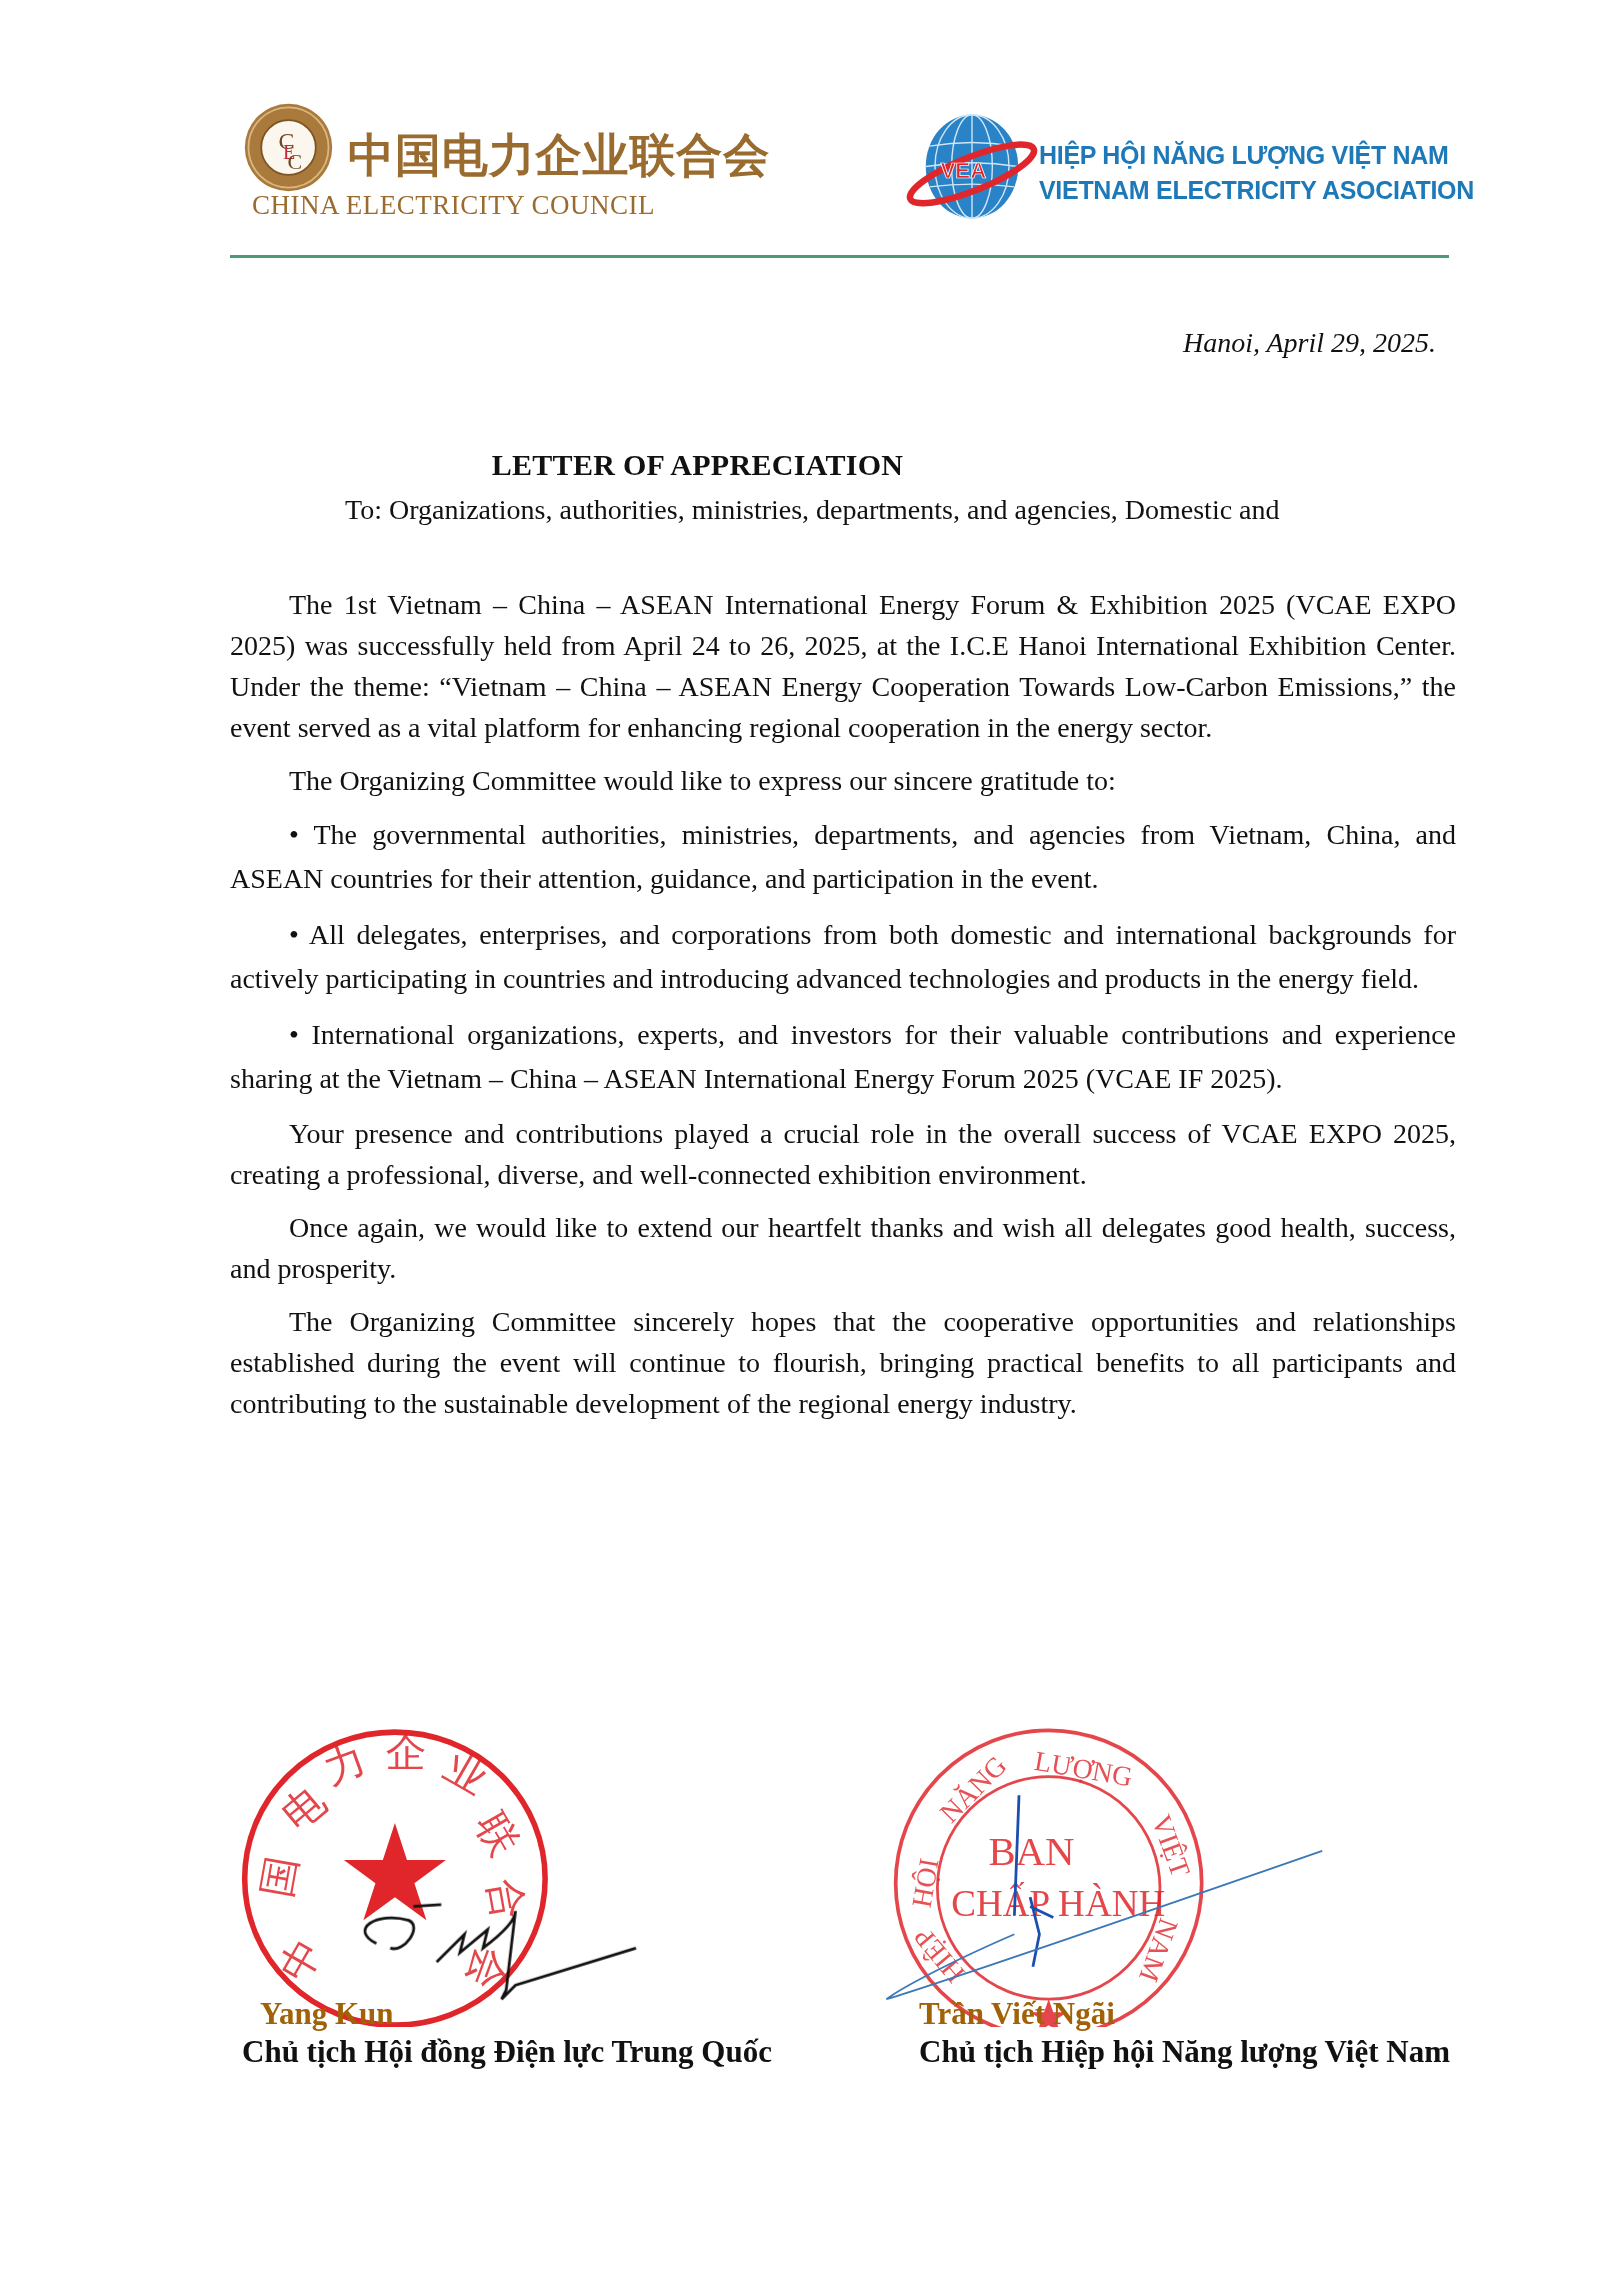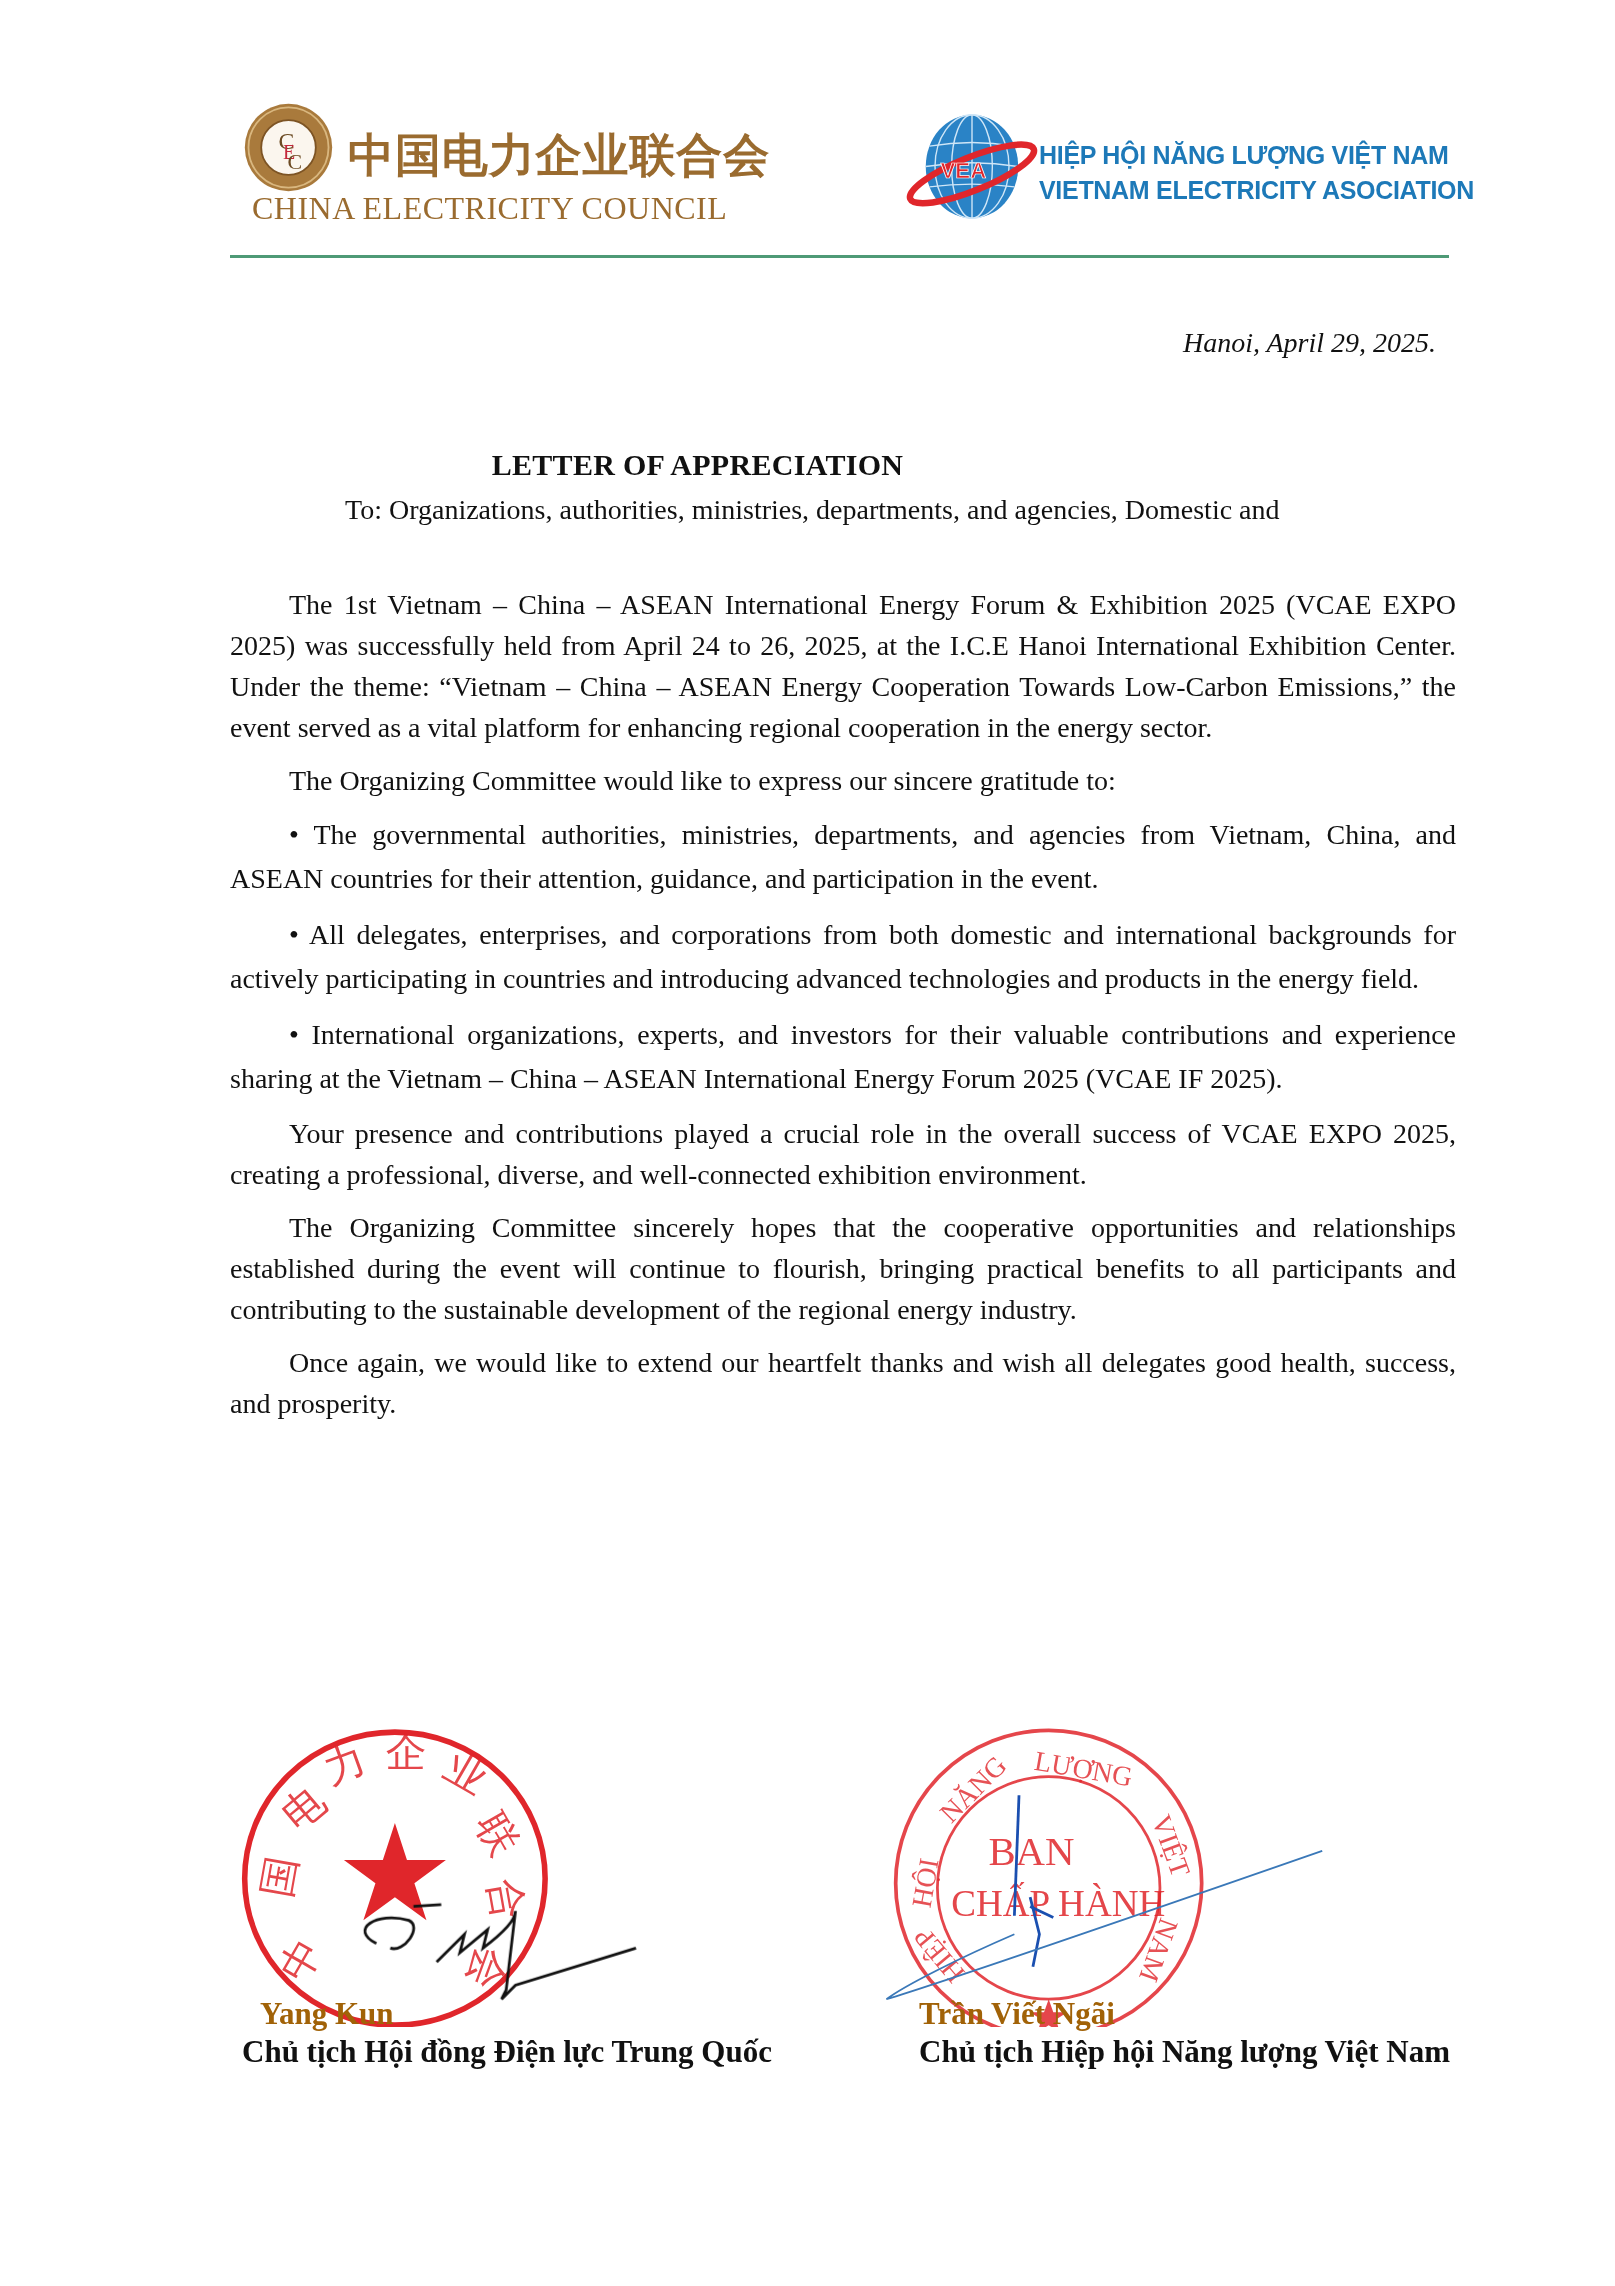--- a/index.html
+++ b/index.html
@@ -1,21 +1,21 @@
 <!DOCTYPE html>
 <html style="font-size:15px"><head>
 <meta charset="utf-8">
 <style>
   html, body { margin: 0; padding: 0; background: #ffffff; }
   body { width: 1616px; height: 2286px; position: relative; overflow: hidden; font-family: "Liberation Serif", serif; color: #111; }
 
   .header { position: absolute; left: 0; top: 0; width: 1616px; height: 269px; }
   .cec-logo { position: absolute; left: 243px; top: 102px; width: 91px; height: 91px; }
   .cec-cn { position: absolute; left: 348px; top: 125px; font-family: "DejaVu Sans", sans-serif; font-weight: bold; font-size: 46px; color: #9a6b2f; letter-spacing: 0.9px; }
-  .cec-en { position: absolute; left: 252px; top: 190px; font-family: "Liberation Serif", serif; font-size: 32px; color: #9a6b2f; letter-spacing: 0.5px; }
+  .cec-en { position: absolute; left: 252px; top: 190px; font-family: "Liberation Serif", serif; font-size: 27px; color: #9a6b2f; letter-spacing: 0.5px; }
 
   .vea-logo { position: absolute; left: 898px; top: 111px; width: 148px; height: 111px; }
   .vea-line1 { position: absolute; left: 1039px; top: 141px; font-family: "Liberation Sans", sans-serif; font-weight: bold; font-size: 25px; color: #1d79b8; letter-spacing: -0.3px; text-align: center; }
   .vea-line2 { position: absolute; left: 1039px; top: 176px; font-family: "Liberation Sans", sans-serif; font-weight: bold; font-size: 25px; color: #1d79b8; letter-spacing: -0.3px; }
 
   .rule { position: absolute; left: 230px; top: 255px; width: 1219px; height: 2.8px; background: #4e9a76; }
 
   .date { position: absolute; right: 180px; top: 327px; font-style: italic; font-size: 28px; margin-left: 16px; }
 
   .title { position: absolute; left: 0; width: 1395px; top: 448px; text-align: center; font-weight: bold; font-size: 30px; letter-spacing: 0.3px; }
@@ -71,22 +71,22 @@
   <div>To:  Organizations, authorities, ministries, departments, and agencies, Domestic and</div>
 </div>
 
 <div class="body">
   <p>The 1st Vietnam – China – ASEAN International Energy Forum &amp; Exhibition 2025 (VCAE EXPO 2025) was successfully held from April 24 to 26, 2025, at the I.C.E Hanoi International Exhibition Center. Under the theme: “Vietnam – China – ASEAN Energy Cooperation Towards Low-Carbon Emissions,” the event served as a vital platform for enhancing regional cooperation in the energy sector.</p>
   <p>The Organizing Committee would like to express our sincere gratitude to:</p>
   <p class="bullet">• The governmental authorities, ministries, departments, and agencies from Vietnam, China, and ASEAN countries for their attention, guidance, and participation in the event.</p>
   <p class="bullet">• All delegates, enterprises, and corporations from both domestic and international backgrounds for actively participating in countries and introducing advanced technologies and products in the energy field.</p>
   <p class="bullet">• International organizations, experts, and investors for their valuable contributions and experience sharing at the Vietnam – China – ASEAN International Energy Forum 2025 (VCAE IF 2025).</p>
   <p>Your presence and contributions played a crucial role in the overall success of VCAE EXPO 2025, creating a professional, diverse, and well-connected exhibition environment.</p>
+  <p>Once again, we would like to extend our heartfelt thanks and wish all delegates good health, success, and prosperity.</p>
   <p>The Organizing Committee sincerely hopes that the cooperative opportunities and relationships established during the event will continue to flourish, bringing practical benefits to all participants and contributing to the sustainable development of the regional energy industry.</p>
-  <p>Once again, we would like to extend our heartfelt thanks and wish all delegates good health, success, and prosperity.</p>
 </div>
 
 <div class="sig-left">
   <svg width="594" height="306" viewBox="0 0 640 330" style="position:absolute;left:0;top:0">
     <ellipse cx="170" cy="170" rx="162" ry="158" fill="none" stroke="#e0262b" stroke-width="6"></ellipse>
     <polygon points="170,110 183,150 225,150 191,175 204,215 170,190 136,215 149,175 115,150 157,150" fill="#e0262b"></polygon>
     <g font-family="DejaVu Sans, sans-serif" font-size="44" fill="#e0262b" opacity="0.85">
       <text x="45" y="270" transform="rotate(-60 70 255)">中</text>
       <text x="25" y="185" transform="rotate(-80 45 170)">国</text>
       <text x="50" y="110" transform="rotate(-40 70 95)">电</text>

